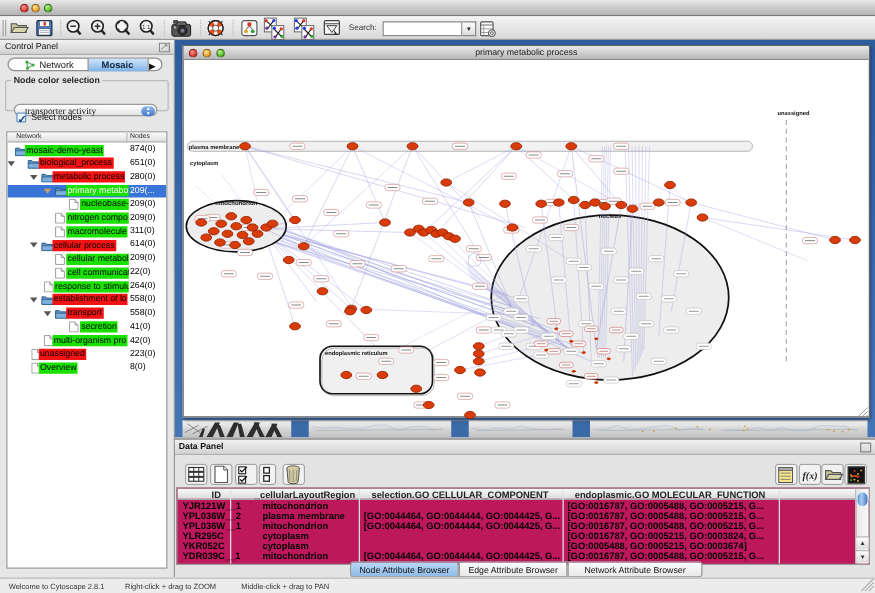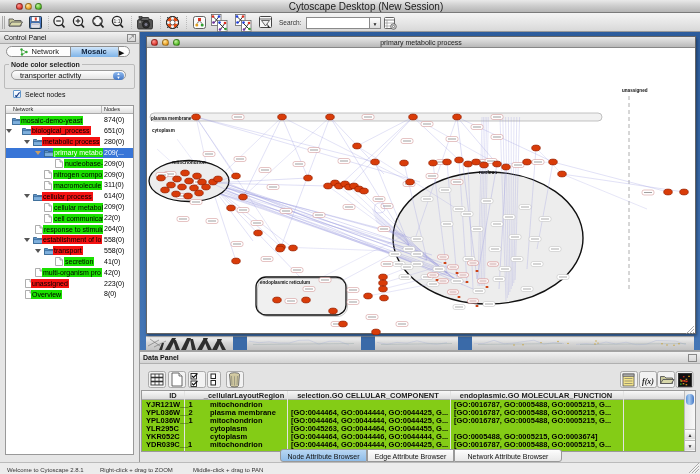--- a/index.html
+++ b/index.html
@@ -30,22 +30,22 @@
 #tabbar { position:absolute; left:5.5px; top:13.5px; width:124px; height:11px;
   background:#fdfdfd; border:1px solid #8f8f8f; border-radius:6px; }
 #tabMosaic { position:absolute; left:63px; top:0; width:49px; height:10.5px;
   background:linear-gradient(#cfe5fa,#7fb4e8); border-left:1px solid #8f8f8f; border-right:1px solid #8f8f8f;
   font-size:7.5px; font-weight:bold; color:#102540; text-align:center; line-height:10px; }
 #tabNet { position:absolute; left:25px; top:0px; font-size:7.5px; color:#222; line-height:10.5px; }
 #tabArrow { position:absolute; right:4px; top:2px; font-size:7px; color:#111; }
 .groupbox { position:absolute; left:4px; top:32px; width:131px; height:25px;
   border:1px solid #bbb; border-radius:2px; }
 .grouplabel { position:absolute; left:9px; top:28.5px; background:#e6e6e6; font-size:7px; font-weight:bold; color:#222; padding:0 2px; }
-#combo { position:absolute; left:11px; top:38px; width:115px; height:10px; background:linear-gradient(#ffffff,#e4e4e4);
-  border:1px solid #9a9a9a; border-radius:5px; font-size:7.5px; color:#111; padding-left:8px; line-height:9.5px; }
+#combo { position:absolute; left:11px; top:51px; width:115px; height:10px; background:linear-gradient(#ffffff,#e4e4e4);
+  border:1px solid #9a9a9a; border-radius:5px; font-size:7.5px; color:#111; padding-left:8px; line-height:9.5px;font-family:Liberation Serif, serif; }
 #combobtn { position:absolute; right:1px; top:0.5px; width:11px; height:8px; background:linear-gradient(#8db8ee,#4377c6); border-radius:4px; color:#fff; font-size:4px; line-height:4px; text-align:center; }
 #chk { position:absolute; left:13px; top:58px; width:8px; height:8px; background:linear-gradient(#fdfeff,#dbeafa); border:1px solid #6699cc; border-radius:1px; color:#1a3a80; font-size:9px; line-height:8px; font-weight:bold; }
 #chklbl { position:absolute; left:25px; top:59px; font-size:7px; color:#111; }
 #treebox { position:absolute; left:5px; top:73px; width:129px; height:350px; background:#fff; border:1px solid #999; overflow:hidden; }
 #treehdr { position:absolute; left:0; top:0; width:127px; height:8px; background:linear-gradient(#fdfdfd,#dedede); border-bottom:1px solid #aaa; font-size:5.5px; color:#222; }
 #treehdr .c1 { position:absolute; left:7px; top:0px; }
 #treehdr .c2 { position:absolute; left:98px; top:0px; }
 #treehdr .vline { position:absolute; left:95px; top:0; height:8px; border-left:1px solid #bbb; }
 .trow { position:absolute; left:0; width:127px; height:10px; font-size:7px; }
 .trow .lbl { position:absolute; top:0.5px; height:9px; line-height:9.5px; color:#000; white-space:nowrap; overflow:hidden; padding:0 1px; }
@@ -67,21 +67,21 @@
   background:#fff; border:1px solid #666; box-shadow:1px 2px 3px rgba(0,0,0,.4); }
 #netwin .wtb { position:absolute; left:0; top:0; width:100%; height:11px;
   background:linear-gradient(#e8e8e8,#b9b9b9); border-bottom:1px solid #888; }
 #netwin .wtb .t { position:absolute; top:2px; width:100%; text-align:center; font-size:7px; color:#1a1a1a; }
 
 
 #dp { left:140px; top:350px; width:560px; height:112px; background:#e3e3e3; border-top:2px solid #a3a3a3;font-weight:bold; }
 #dp .hdr { position:absolute; left:0; top:0; width:100%; height:12px;
   background:linear-gradient(#f2f2f2,#d2d2d2); border-bottom:1px solid #b0b0b0;
   font-size:7px; color:#111; padding:2px 0 0 3px; }
-#dptable { position:absolute; left:1px; top:38px; width:555px; height:62px; background:#84cc16; border:1px solid #999; overflow:hidden; }
+#dptable { position:absolute; left:1px; top:38px; width:555px; height:62px; background:#be185d; border:1px solid #999; overflow:hidden; }
 #dptable .hrow { position:absolute; left:0; top:0; width:100%; height:8.5px; background:linear-gradient(#f8f8f8,#dcdcdc); border-bottom:1px solid #aaa; font-size:7.5px; color:#222; }
 #dptable .hrow span { position:absolute; top:0; }
 .drow { position:absolute; left:0; width:100%; height:9px; font-size:7.5px; white-space:nowrap; }
 .drow b { position:absolute; left:4px; top:0; font-size:7.5px; }
 .drow .r { position:absolute; left:68px; top:0; }
 .drow .c3 { position:absolute; left:149px; top:0; }
 .drow .c4 { position:absolute; left:312px; top:0; }
 .colline { position:absolute; top:0; height:100%; border-left:1px solid #e2e2e2; }
 
 #dptabs { position:absolute; left:0px; top:449px; height:13px; font-size:7px; }
@@ -91,21 +91,20 @@
 #status { left:0; top:462px; width:700px; height:12px; background:#ececec; border-top:1px solid #bbb; font-size:6px; color:#333; }
 #status span { position:absolute; top:3.5px; }
 </style>
 </head>
 <body>
 
 <div class="abs" id="titlebar">
   <div class="light" style="left:16px; background:radial-gradient(circle at 35% 30%, #ff9992, #e3443c 60%, #b01b12);"></div>
   <div class="light" style="left:25px; background:radial-gradient(circle at 35% 30%, #ffe9a0, #f0a830 60%, #c67f10);"></div>
   <div class="light" style="left:34.5px; background:radial-gradient(circle at 35% 30%, #c4f2a0, #62c434 60%, #2f8f10);"></div>
-  <div class="t">Cytoscape Desktop (New Session)</div>
 </div>
 
 <div class="abs" id="toolbar">
   <svg width="700" height="19" viewBox="0 0 700 19" style="position:absolute;left:0;top:0;">
       <line x1="2.5" y1="3" x2="2.5" y2="16" stroke="#aaa"></line>
       <line x1="4.5" y1="3" x2="4.5" y2="16" stroke="#aaa"></line>
       <g transform="translate(8,3)">
         <path d="M1 10 L1 3 L5 3 L6.5 4.5 L13 4.5 L13 10 Z" fill="#c8c89a" stroke="#555" stroke-width="0.9"></path>
         <path d="M1 10 L3.5 6 L14.5 6 L12 10 Z" fill="#d8d8aa" stroke="#555" stroke-width="0.9"></path>
       </g>
@@ -947,26 +946,25 @@
       </div>
 <div class="drow" style="top:25px;">
         <b>YPL036W__1</b>
         <span class="r">mitochondrion</span>
         <span class="c3">[GO:0044464, GO:0044444, GO:0044425, G...</span>
         <span class="c4">[GO:0016787, GO:0005488, GO:0005215, G...</span>
       </div>
 <div class="drow" style="top:33px;">
         <b>YLR295C</b>
         <span class="r">cytoplasm</span>
-        <span class="c3">[GO:0045263, GO:0044464, GO:0044455, G...</span>
+        <span class="c4">[GO:0016787, GO:0005215, GO:0003824, G...</span>
       </div>
 <div class="drow" style="top:41px;">
         <b>YKR052C</b>
         <span class="r">cytoplasm</span>
-        <span class="c3">[GO:0044464, GO:0044446, GO:0044444, G...</span>
         <span class="c4">[GO:0005488, GO:0005215, GO:0003674]</span>
       </div>
 <div class="drow" style="top:49px;">
         <b>YDR039C__1</b>
         <span class="r">mitochondrion</span>
         <span class="c3">[GO:0044464, GO:0044444, GO:0044425, G...</span>
         <span class="c4">[GO:0016787, GO:0005488, GO:0005215, G...</span>
       </div>
   </div>
 </div>

